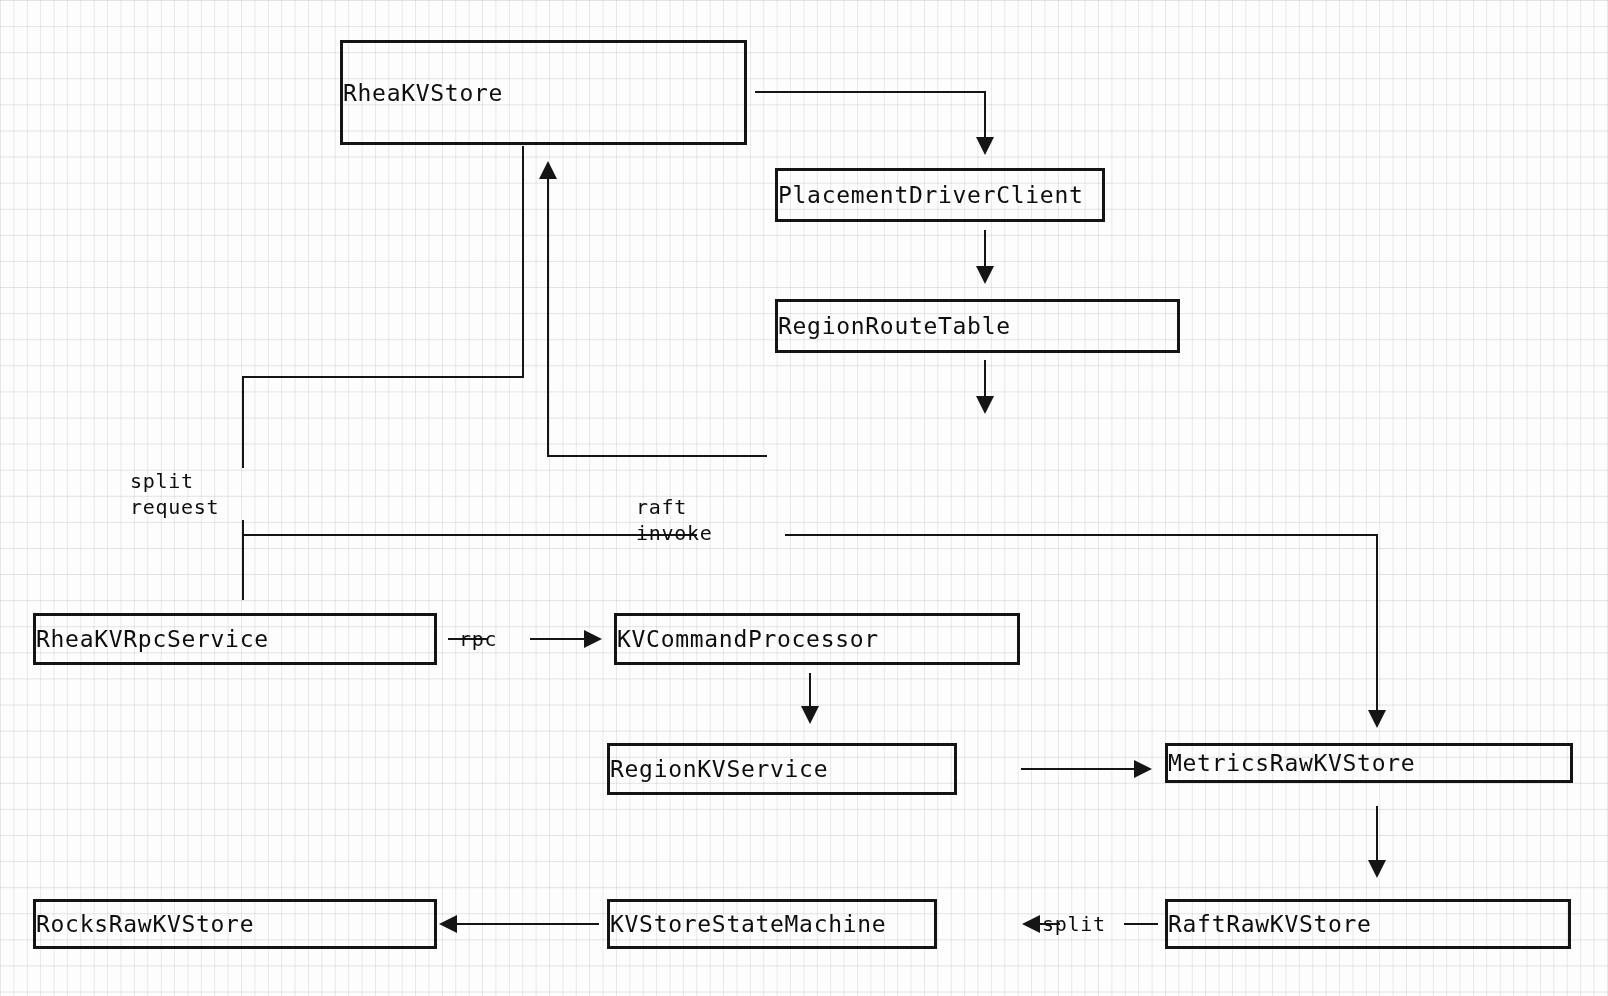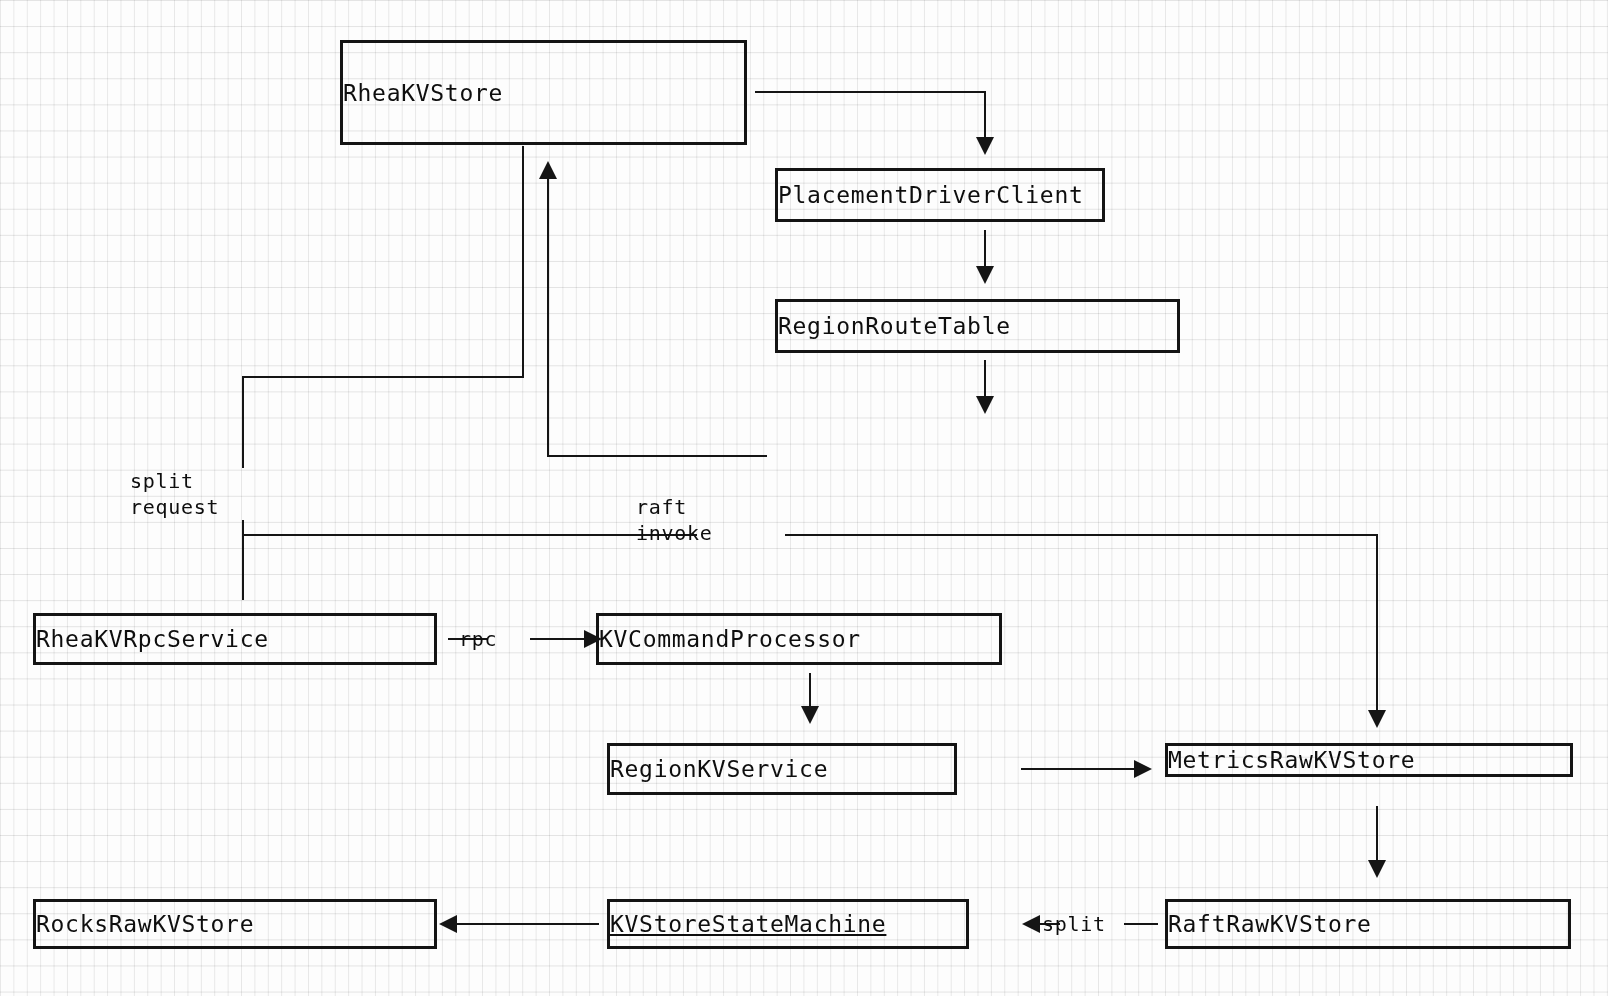--- a/index.html
+++ b/index.html
@@ -62,37 +62,37 @@
 
   <div class="node" style="left:775px;top:299px;width:405px;height:54px;">
     <span>RegionRouteTable</span>
   </div>
 
 
   <div class="node" style="left:33px;top:613px;width:404px;height:52px;">
     <span>RheaKVRpcService</span>
   </div>
 
-  <div class="node" style="left:596px;top:613px;width:406px;height:52px;">
+  <div class="node" style="left:614px;top:613px;width:406px;height:52px;">
     <span>KVCommandProcessor</span>
   </div>
 
   <div class="node" style="left:607px;top:743px;width:350px;height:52px;">
     <span>RegionKVService</span>
   </div>
 
-  <div class="node" style="left:1165px;top:743px;width:408px;height:34px;">
+  <div class="node" style="left:1165px;top:743px;width:408px;height:40px;">
     <span>MetricsRawKVStore</span>
   </div>
 
   <div class="node" style="left:33px;top:899px;width:404px;height:50px;">
     <span>RocksRawKVStore</span>
   </div>
 
-  <div class="node" style="left:607px;top:899px;width:362px;height:50px;text-decoration:underline;">
+  <div class="node" style="left:607px;top:899px;width:330px;height:50px;">
     <span>KVStoreStateMachine</span>
   </div>
 
   <div class="node" style="left:1165px;top:899px;width:406px;height:50px;">
     <span>RaftRawKVStore</span>
   </div>
 
   <div>
     <div class="h" style="left:755px;top:91px;width:230px;"></div>
     <div class="v" style="left:984px;top:91px;height:46px;"></div>

